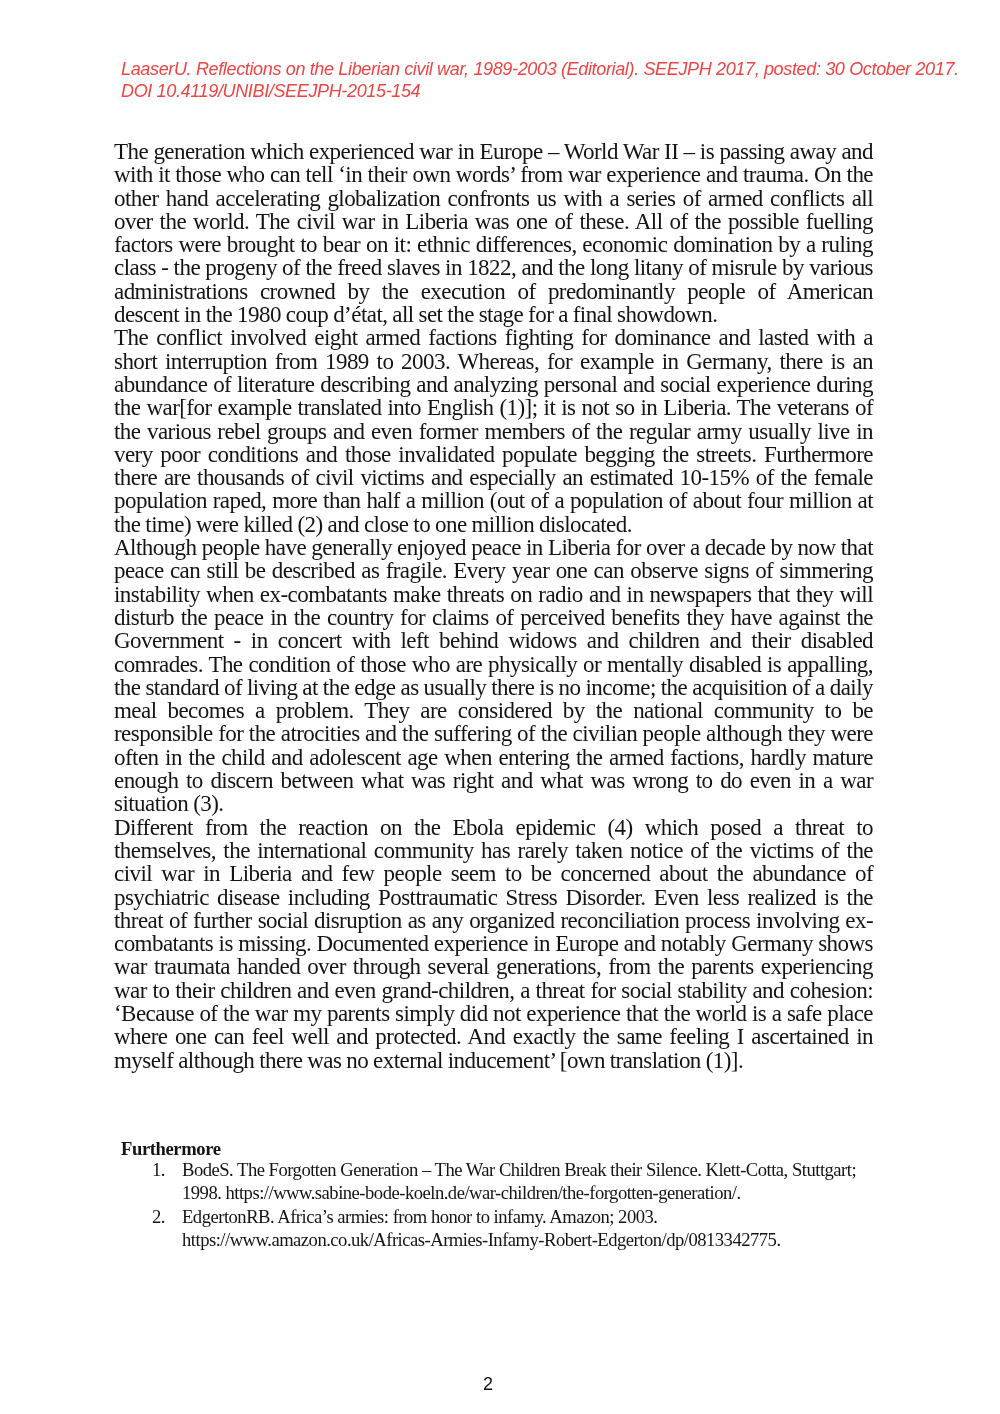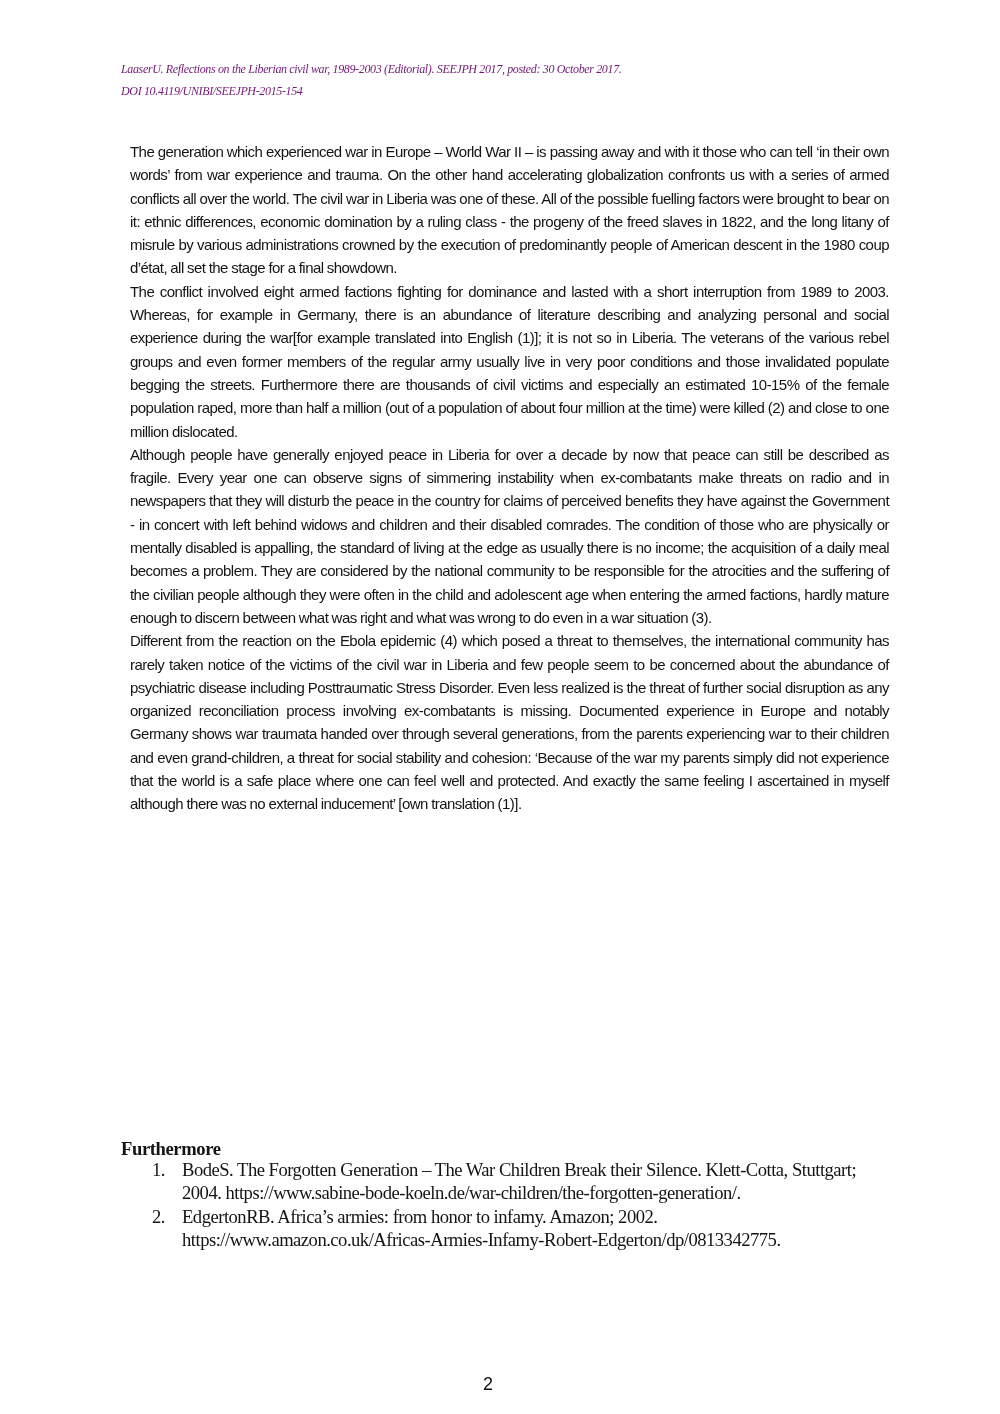--- a/index.html
+++ b/index.html
@@ -1,26 +1,26 @@
 <!DOCTYPE html>
 <html><head>
 <meta charset="utf-8">
 <style>
   html, body { margin: 0; padding: 0; background: #ffffff; }
   body { width: 1000px; height: 1414px; position: relative; overflow: hidden; color: #141414; }
   .page { position: absolute; left: 0; top: 0; width: 1000px; height: 1414px; }
   .header {
     position: absolute; left: 121px; top: 58px; width: 780px;
-    font-family: Liberation Serif, serif; font-style: italic;
-    font-size: 12px; line-height: 22px; letter-spacing: -0.35px; color: #701a75;
+    font-family: Liberation Sans, sans-serif; font-style: italic;
+    font-size: 18px; line-height: 22px; letter-spacing: -0.35px; color: #ef4444;
   }
   .header div { white-space: nowrap; }
   .body {
-    position: absolute; left: 130px; top: 140px; width: 759px;
-    font-family: Liberation Sans, sans-serif; font-size: 15px;
+    position: absolute; left: 114px; top: 140px; width: 759px;
+    font-family: Liberation Serif, serif; font-size: 23px;
     line-height: 23.3px; letter-spacing: -0.55px; word-spacing: -0.3px;
   }
   .body p { margin: 0; text-align: justify; }
   .refs-title {
     position: absolute; left: 121px; top: 1137px;
     font-family: "Liberation Serif", serif; font-weight: bold; font-size: 18.6px;
     line-height: 23.3px; letter-spacing: -0.4px;
   }
   .refs {
     position: absolute; left: 121px; top: 1158px; width: 760px;
@@ -51,22 +51,22 @@
     <p>The conflict involved eight armed factions fighting for dominance and lasted with a short interruption from 1989 to 2003. Whereas, for example in Germany, there is an abundance of literature describing and analyzing personal and social experience during the war[for example translated into English (1)]; it is not so in Liberia. The veterans of the various rebel groups and even former members of the regular army usually live in very poor conditions and those invalidated populate begging the streets. Furthermore there are thousands of civil victims and especially an estimated 10-15% of the female population raped, more than half a million (out of a population of about four million at the time) were killed (2) and close to one million dislocated.</p>
     <p>Although people have generally enjoyed peace in Liberia for over a decade by now that peace can still be described as fragile. Every year one can observe signs of simmering instability when ex-combatants make threats on radio and in newspapers that they will disturb the peace in the country for claims of perceived benefits they have against the Government - in concert with left behind widows and children and their disabled comrades. The condition of those who are physically or mentally disabled is appalling, the standard of living at the edge as usually there is no income; the acquisition of a daily meal becomes a problem. They are considered by the national community to be responsible for the atrocities and the suffering of the civilian people although they were often in the child and adolescent age when entering the armed factions, hardly mature enough to discern between what was right and what was wrong to do even in a war situation (3).</p>
     <p>Different from the reaction on the Ebola epidemic (4) which posed a threat to themselves, the international community has rarely taken notice of the victims of the civil war in Liberia and few people seem to be concerned about the abundance of psychiatric disease including Posttraumatic Stress Disorder. Even less realized is the threat of further social disruption as any organized reconciliation process involving ex-combatants is missing. Documented experience in Europe and notably Germany shows war traumata handed over through several generations, from the parents experiencing war to their children and even grand-children, a threat for social stability and cohesion: ‘Because of the war my parents simply did not experience that the world is a safe place where one can feel well and protected. And exactly the same feeling I ascertained in myself although there was no external inducement’ [own translation (1)].</p>
   </div>
 
   <div class="refs-title">Furthermore</div>
 
   <ol class="refs">
     <li>
       <span class="num">1.</span>
-      <span class="txt">BodeS. The Forgotten Generation – The War Children Break their Silence. Klett-Cotta, Stuttgart; 2004. https://www.sabine-bode-koeln.de/war-children/the-forgotten-generation/.</span>
+      <span class="txt">BodeS. The Forgotten Generation – The War Children Break their Silence. Klett-Cotta, Stuttgart; 1998. https://www.sabine-bode-koeln.de/war-children/the-forgotten-generation/.</span>
     </li>
     <li>
       <span class="num">2.</span>
-      <span class="txt">EdgertonRB. Africa’s armies: from honor to infamy. Amazon; 2002. https://www.amazon.co.uk/Africas-Armies-Infamy-Robert-Edgerton/dp/0813342775.</span>
+      <span class="txt">EdgertonRB. Africa’s armies: from honor to infamy. Amazon; 2003. https://www.amazon.co.uk/Africas-Armies-Infamy-Robert-Edgerton/dp/0813342775.</span>
     </li>
   </ol>
 
   <div class="page-number">2</div>
 </div>
 
 </body></html>

